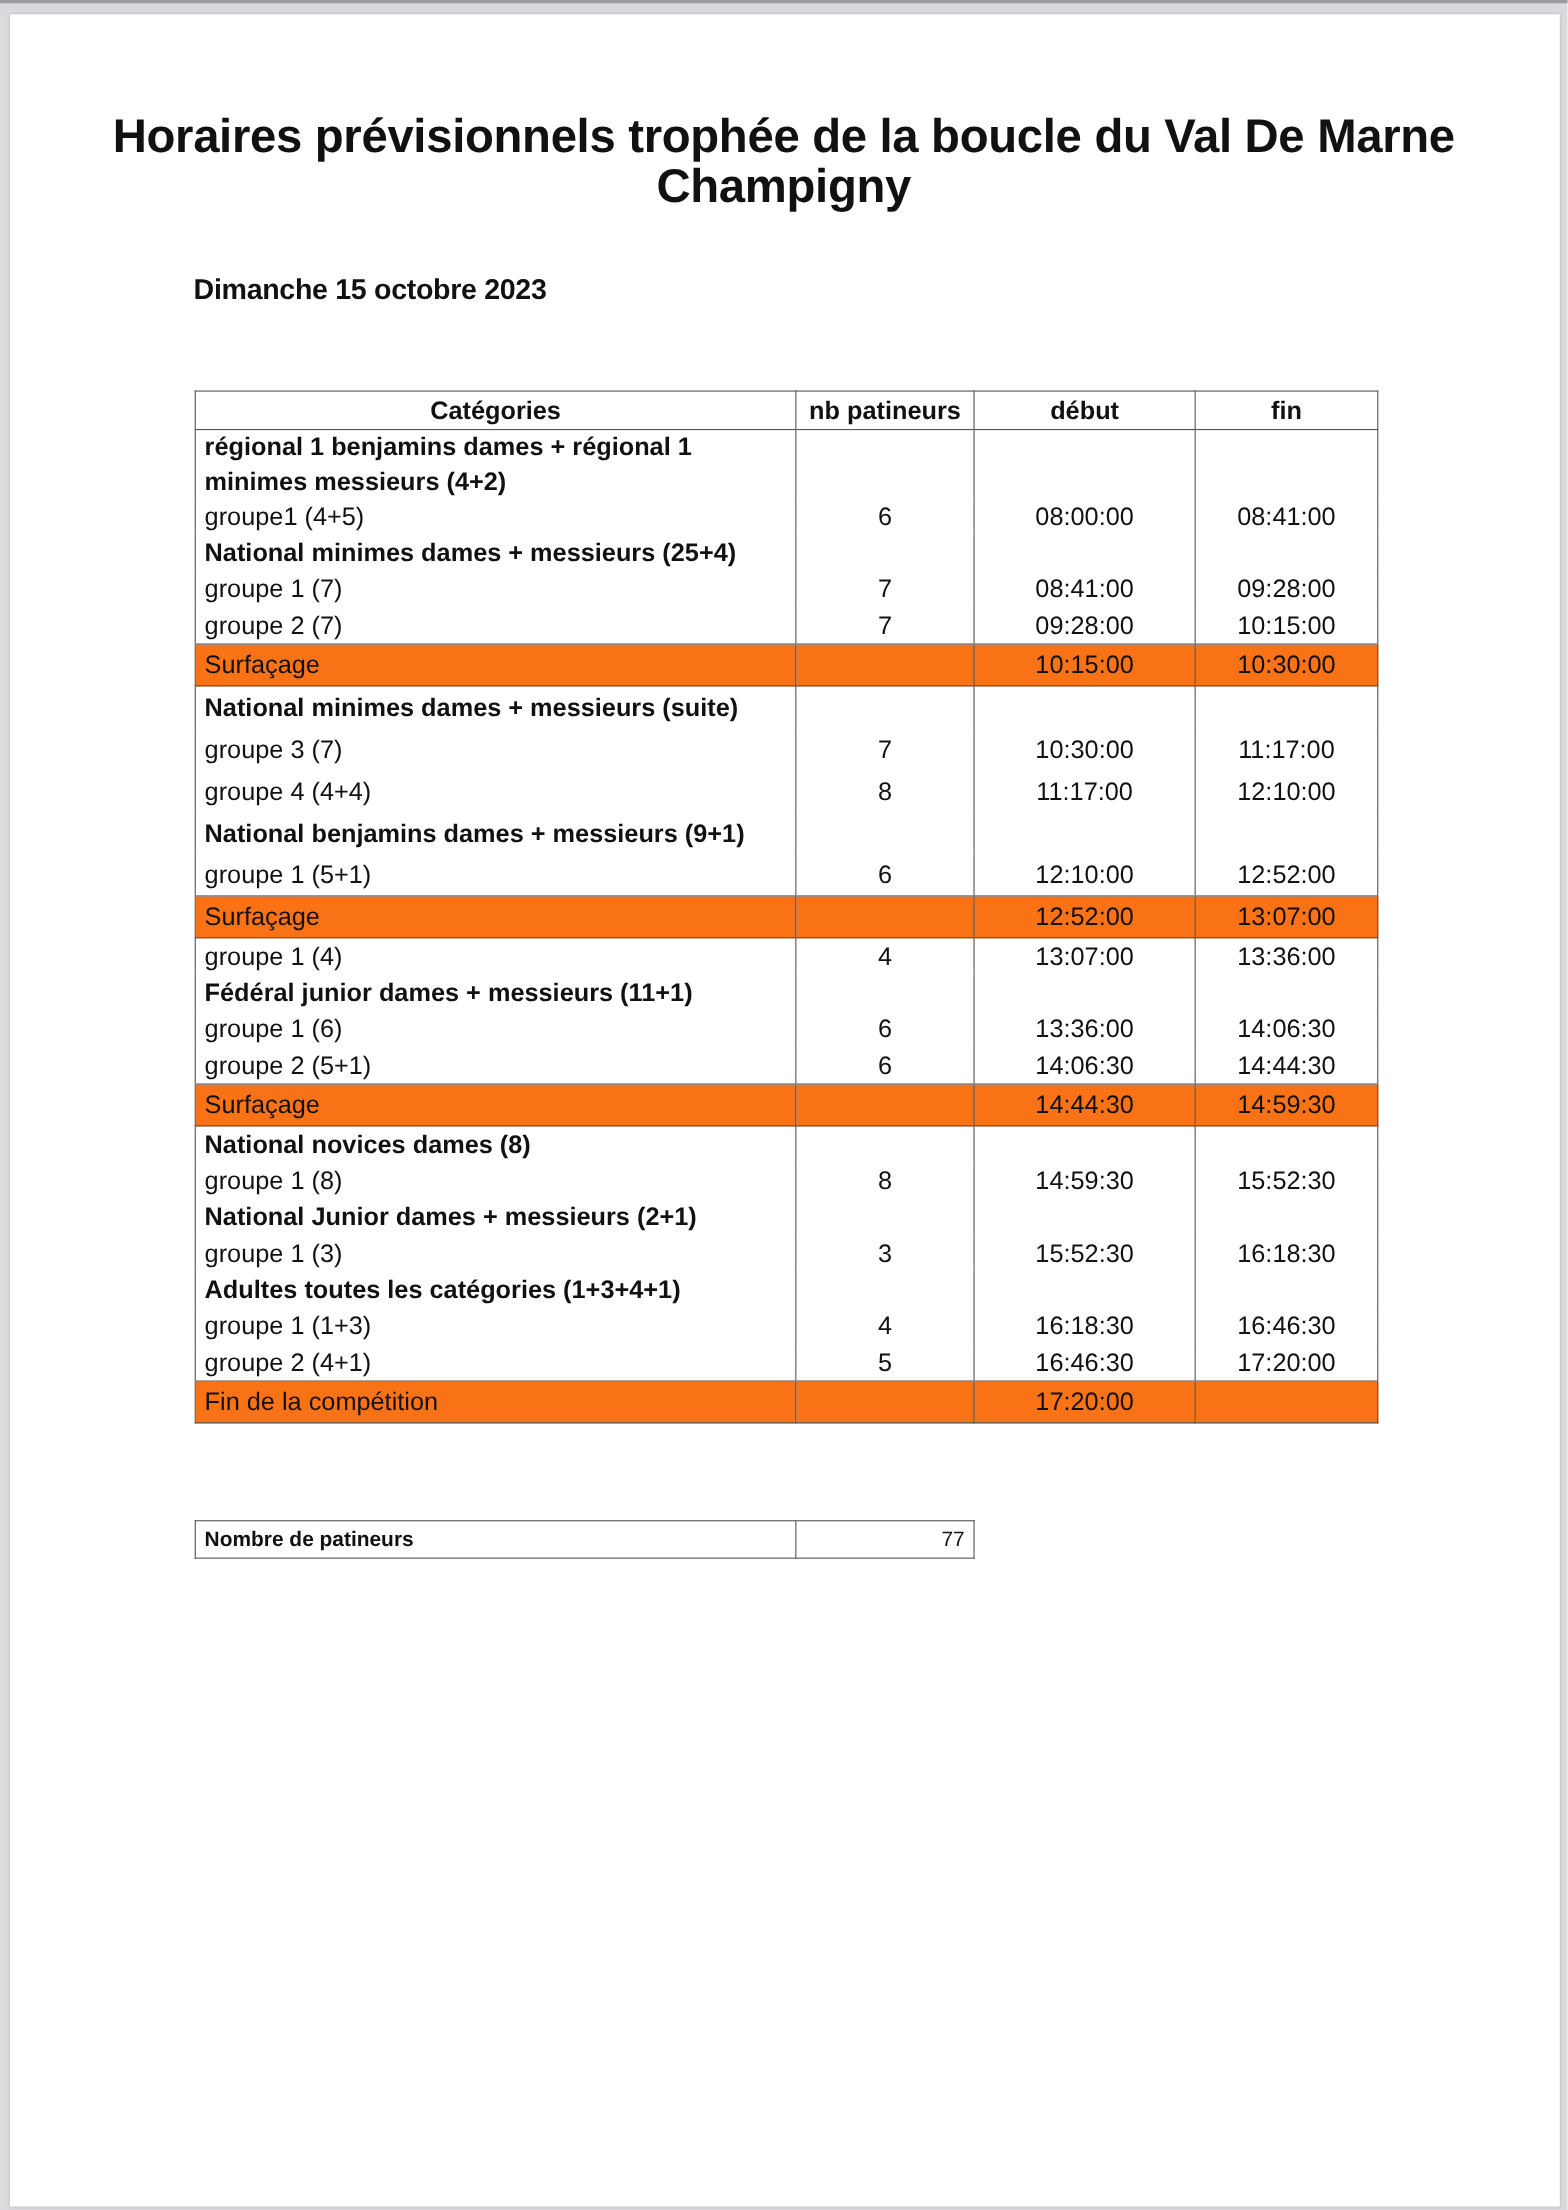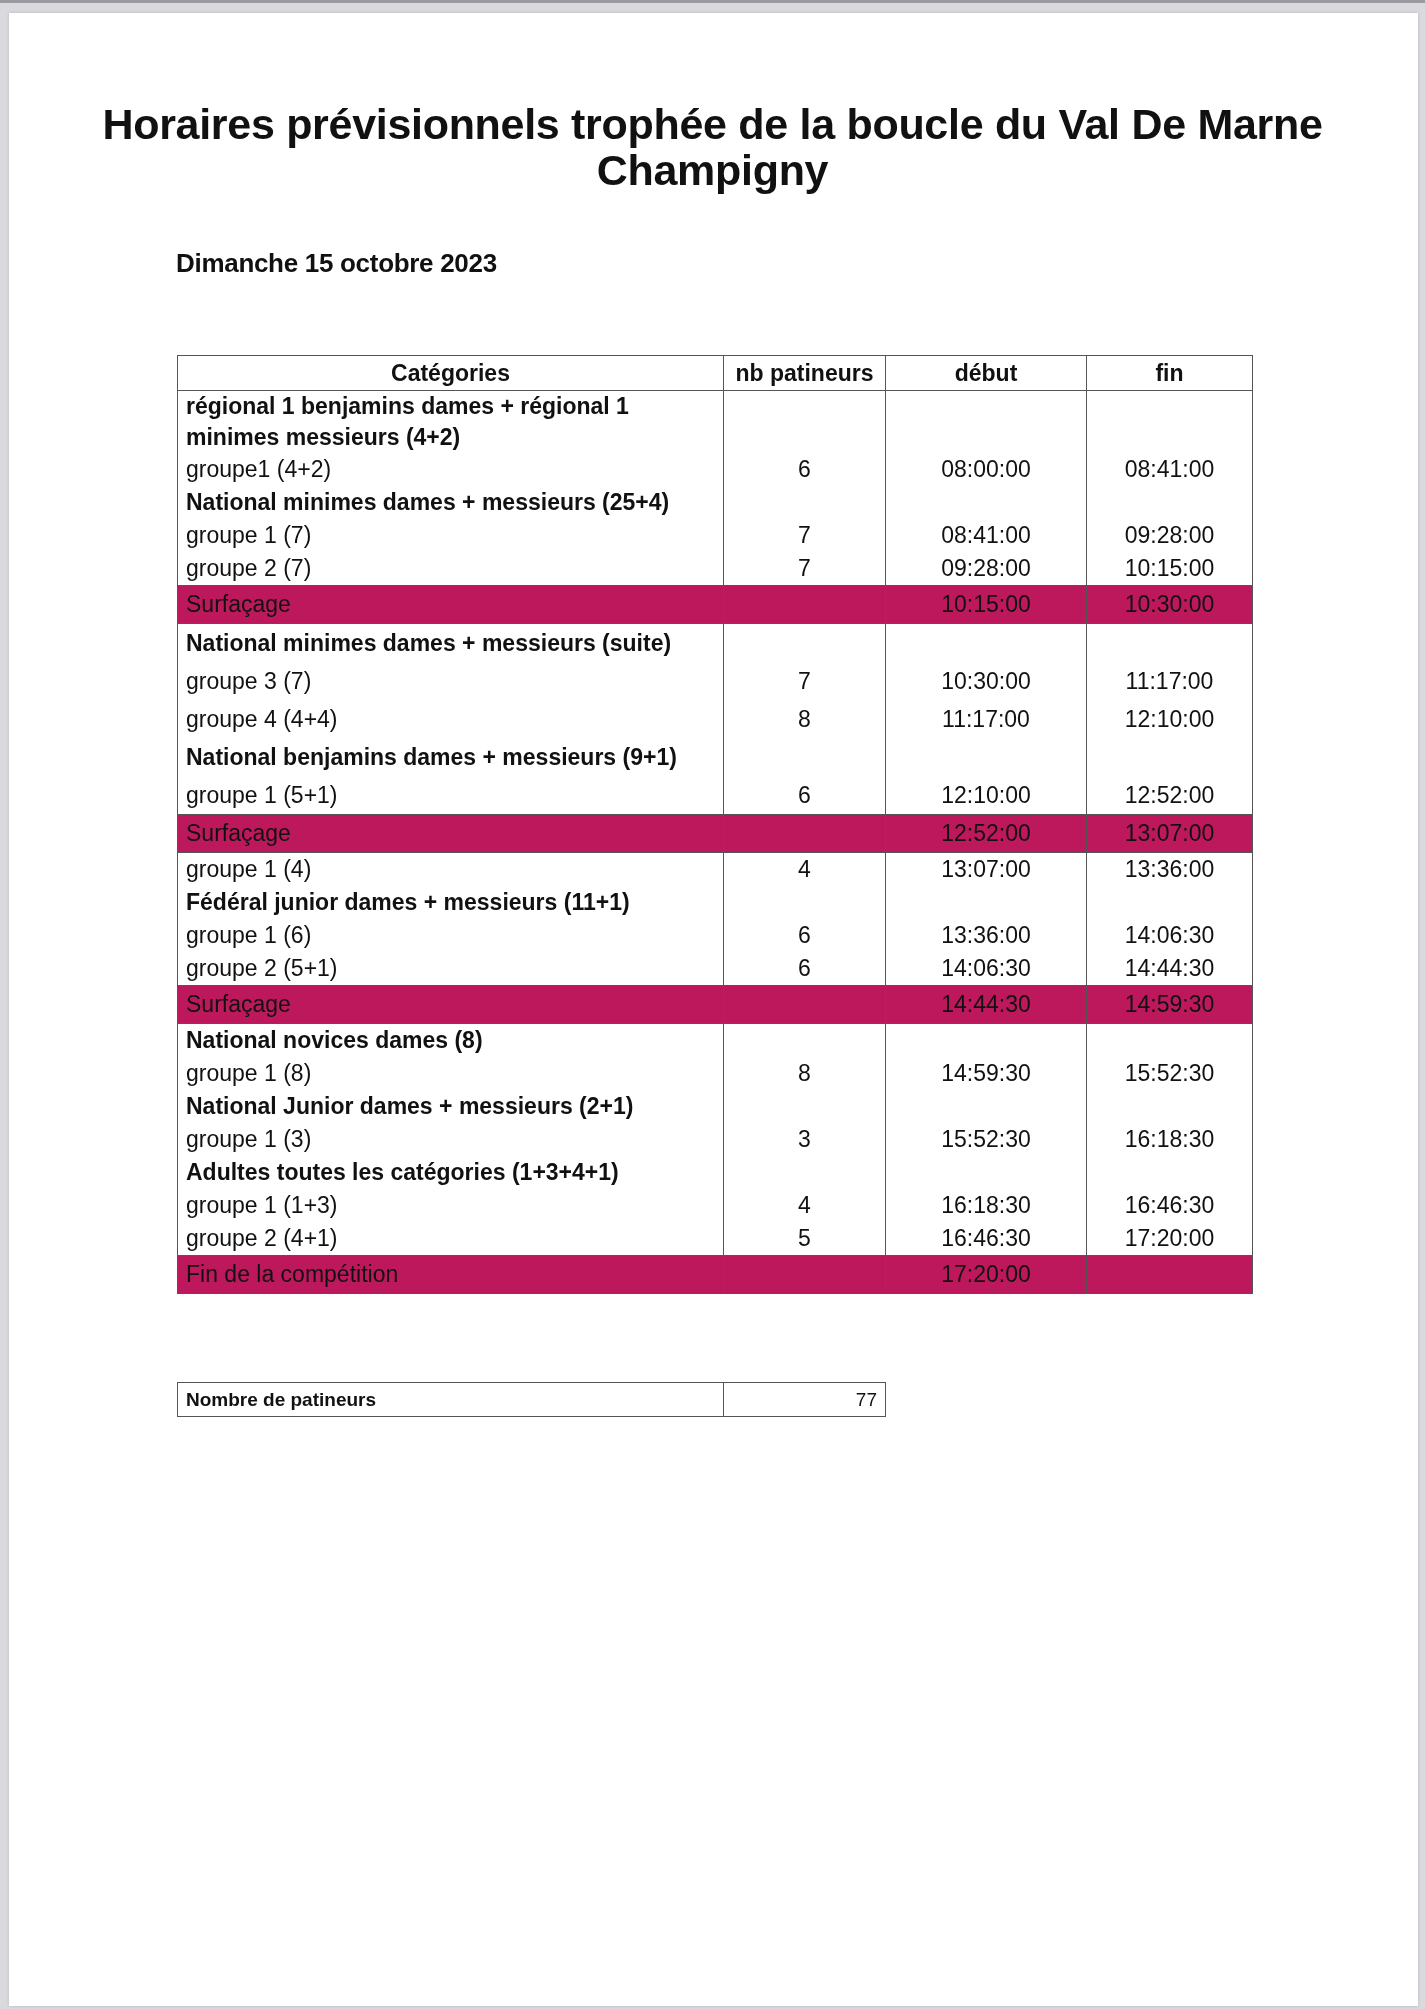--- a/index.html
+++ b/index.html
@@ -11,21 +11,21 @@
   .t2 { top:146px; }
   .date { position:absolute; left:176px; top:248px; font-weight:bold; font-size:26px; letter-spacing:-0.3px; }
   table.sched { position:absolute; left:177px; top:355px; border-collapse:collapse; font-size:23px; }
   table.sched td, table.sched th { padding:0 8px; height:33px; line-height:33px; white-space:nowrap; }
   table.sched th { font-weight:bold; text-align:center; border:1.5px solid #555; height:34px; }
   .c0 { width:529px; } .c1 { width:145px; } .c2 { width:184px; } .c3 { width:149px; }
   td.cat { border-left:1.5px solid #555; border-right:1.5px solid #555; }
   td.num { text-align:center; border-left:1.5px solid #555; border-right:1.5px solid #555; }
   td.time { text-align:center; border-left:1.5px solid #555; border-right:1.5px solid #555; }
   tr.bold td.cat { font-weight:bold; }
-  tr.shade td { background:#be185d; border-top:1.5px solid #555; border-bottom:1.5px solid #555; height:37px; line-height:37px; }
+  tr.shade td { background:#f97316; border-top:1.5px solid #555; border-bottom:1.5px solid #555; height:37px; line-height:37px; }
   tr.tall td { height:38px; line-height:38px; }
   tr.wrap td.cat { line-height:31px; }
   table.total { position:absolute; left:177px; top:1382px; border-collapse:collapse; font-size:19px; }
   table.total td { border:1.5px solid #555; height:33px; line-height:33px; padding:0 8px; }
 </style>
 </head>
 <body>
 
 <div class="topbar"></div>
 <div class="page"></div>
@@ -44,21 +44,21 @@
     </tr>
   </thead>
   <tbody id="sched-body">
       <tr class="bold wrap">
         <td class="cat" style="white-space: normal; width: 330px;">régional 1 benjamins dames + régional 1 minimes messieurs (4+2)</td>
         <td class="num"></td>
         <td class="time"></td>
         <td class="time"></td>
       </tr>
       <tr>
-        <td class="cat">groupe1 (4+2)</td>
+        <td class="cat">groupe1 (4+5)</td>
         <td class="num">6</td>
         <td class="time">08:00:00</td>
         <td class="time">08:41:00</td>
       </tr>
       <tr class="bold">
         <td class="cat">National minimes dames + messieurs (25+4)</td>
         <td class="num"></td>
         <td class="time"></td>
         <td class="time"></td>
       </tr>

